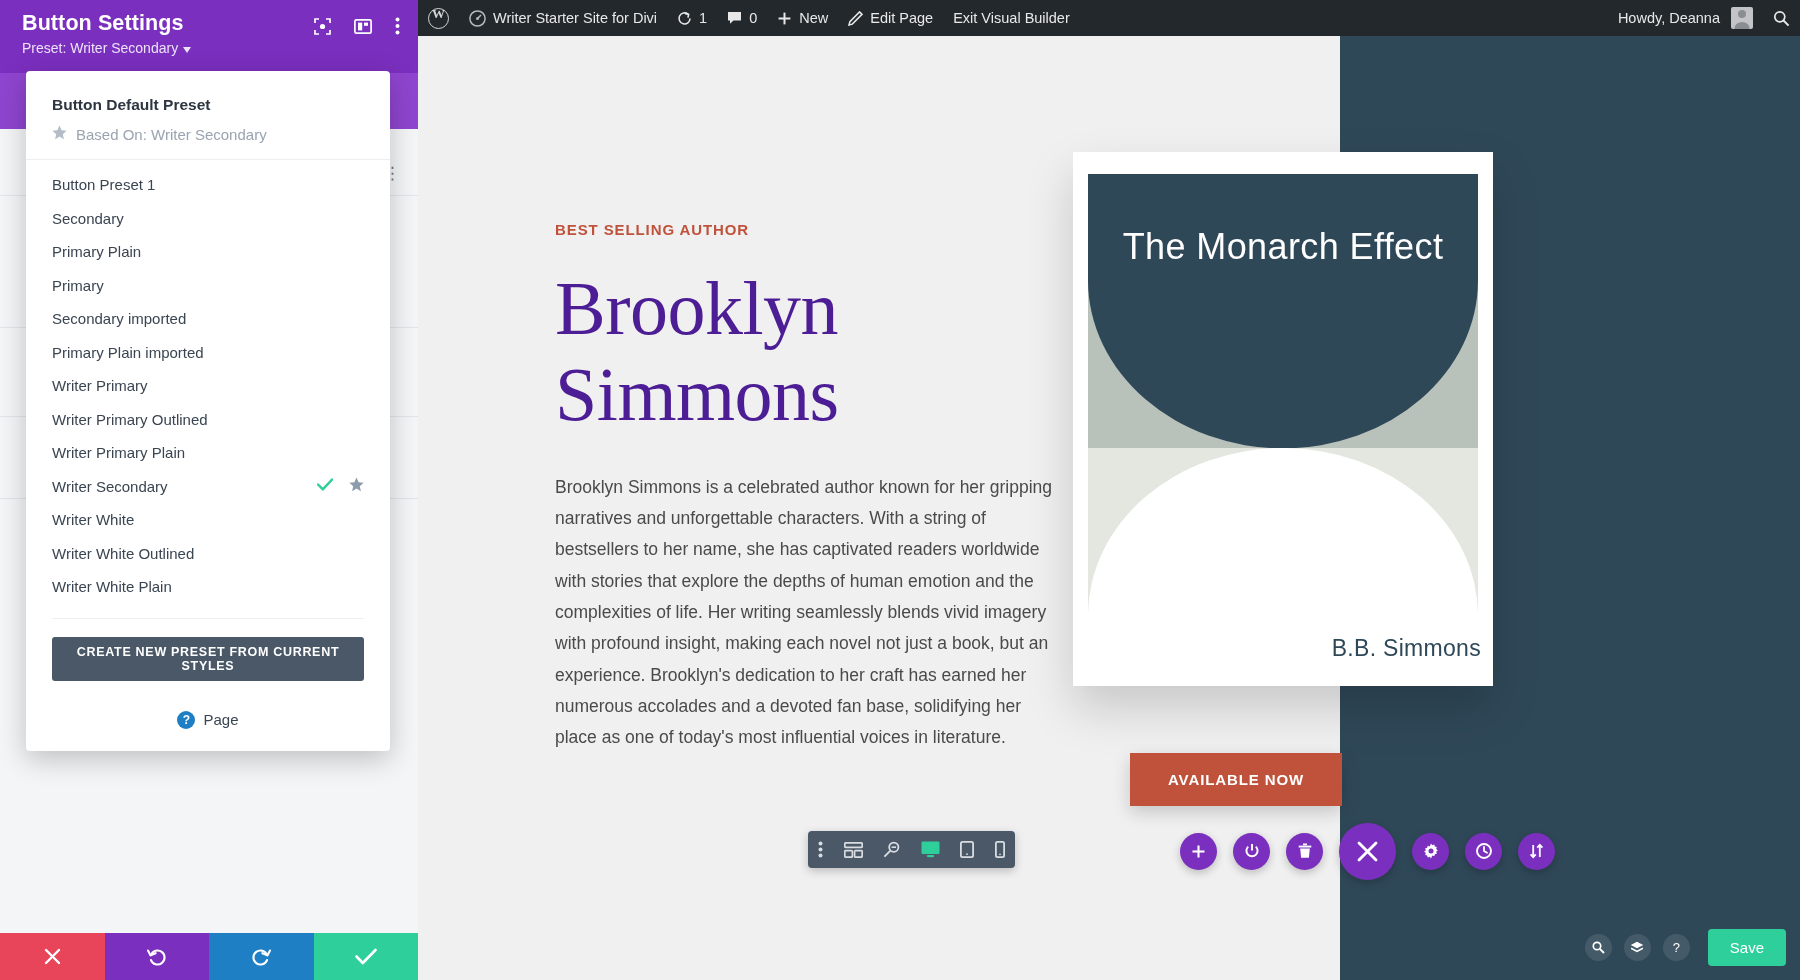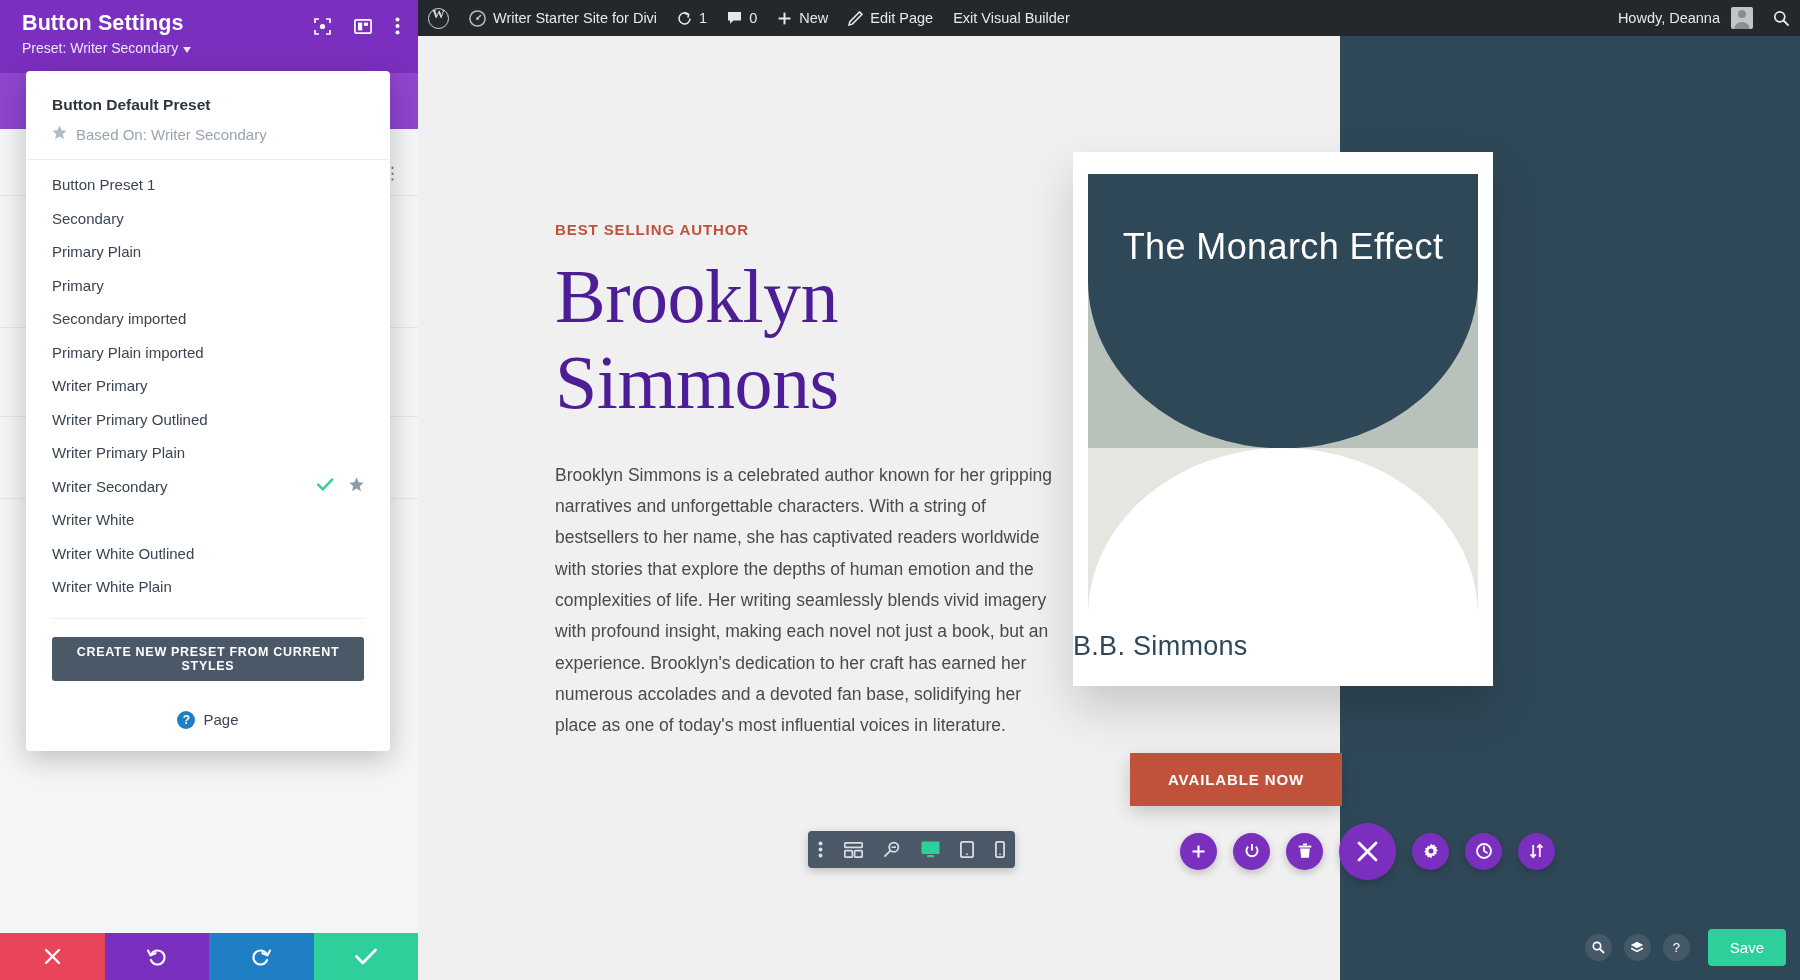--- a/index.html
+++ b/index.html
@@ -52,21 +52,21 @@
     position: absolute; left: 418px; top: 36px; width: 1382px; height: 944px;
     background: #f0f0f0; overflow: hidden;
   }
   .dark-panel {
     position: absolute; right: 0; top: 0; width: 460px; height: 944px;
     background: #2f4858;
   }
   .hero-left { position: absolute; left: 137px; top: 185px; width: 545px; }
   .eyebrow {
     color: #c0523c; font-size: 15px; font-weight: 700; letter-spacing: 0.9px;
-    margin-bottom: 16px;
+    margin-bottom: 28px;
   }
   .hero-title {
     font-family: "Liberation Serif", serif;
     font-size: 76px; line-height: 1.13; color: #4c1d95; font-weight: 400;
     letter-spacing: -0.5px;
   }
   .hero-body {
     margin-top: 34px; font-size: 17.5px; line-height: 1.79; color: #4a4a4a;
     max-width: 510px;
   }
@@ -90,22 +90,22 @@
     position: relative; z-index: 3; color: #fff;
     font-size: 36px; line-height: 1.28; text-align: center;
     padding-top: 50px; letter-spacing: 0.4px; font-weight: 400;
   }
   .leafgrid { position: absolute; left:0; top:0; width:100%; height:100%; }
   .bottom-strip {
     position: absolute; left: 0; bottom: 0; width: 100%; height: 37.5%;
     background: #ffffff; overflow: hidden;
   }
   .book-author {
-    position: absolute; left: 0; right: 0; bottom: 24px;
-    text-align: left; color: #2f4858; font-size: 27px; letter-spacing: 0.3px;
+    position: absolute; left: 0; right: 12px; bottom: 24px;
+    text-align: right; color: #2f4858; font-size: 23px; letter-spacing: 0.3px;
   }
   .avail-btn {
     position: absolute; left: 712px; top: 717px;
     background: #c0523c; color: #fff;
     padding: 18px 38px; font-size: 15px; font-weight: 700;
     letter-spacing: 0.9px; cursor: pointer;
     box-shadow: 0 6px 18px rgba(0,0,0,0.18);
   }
 
   

